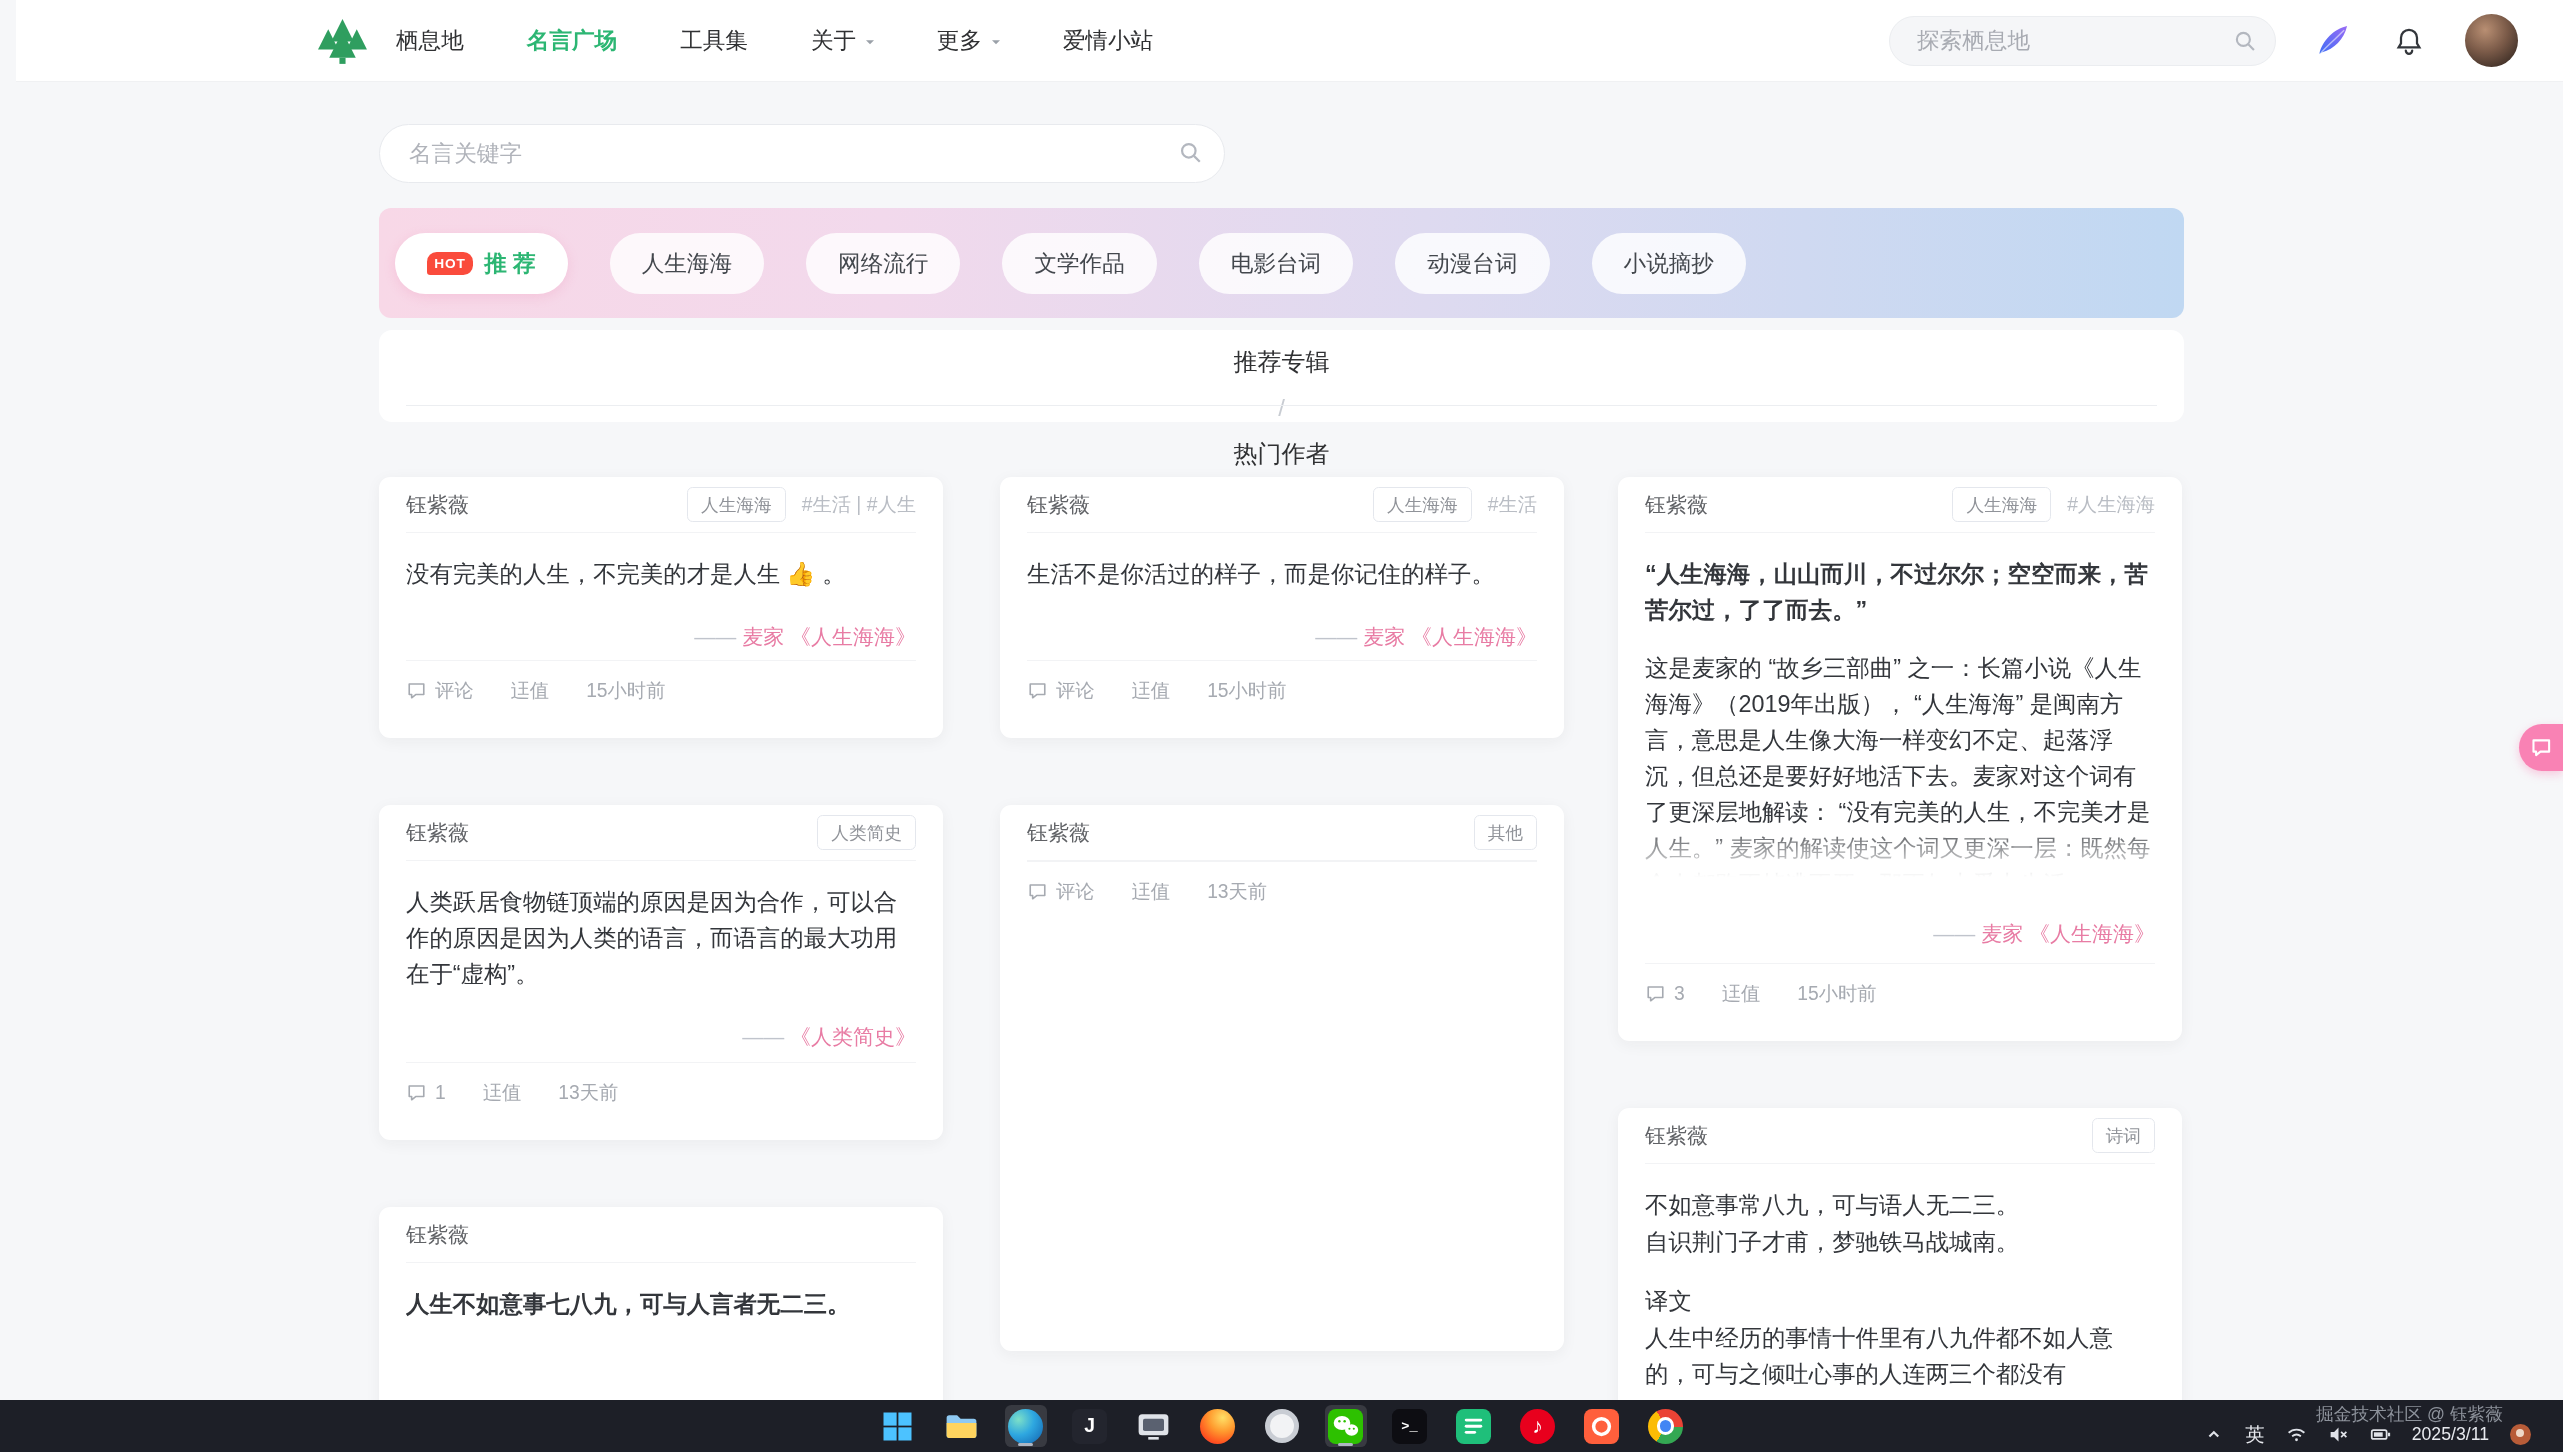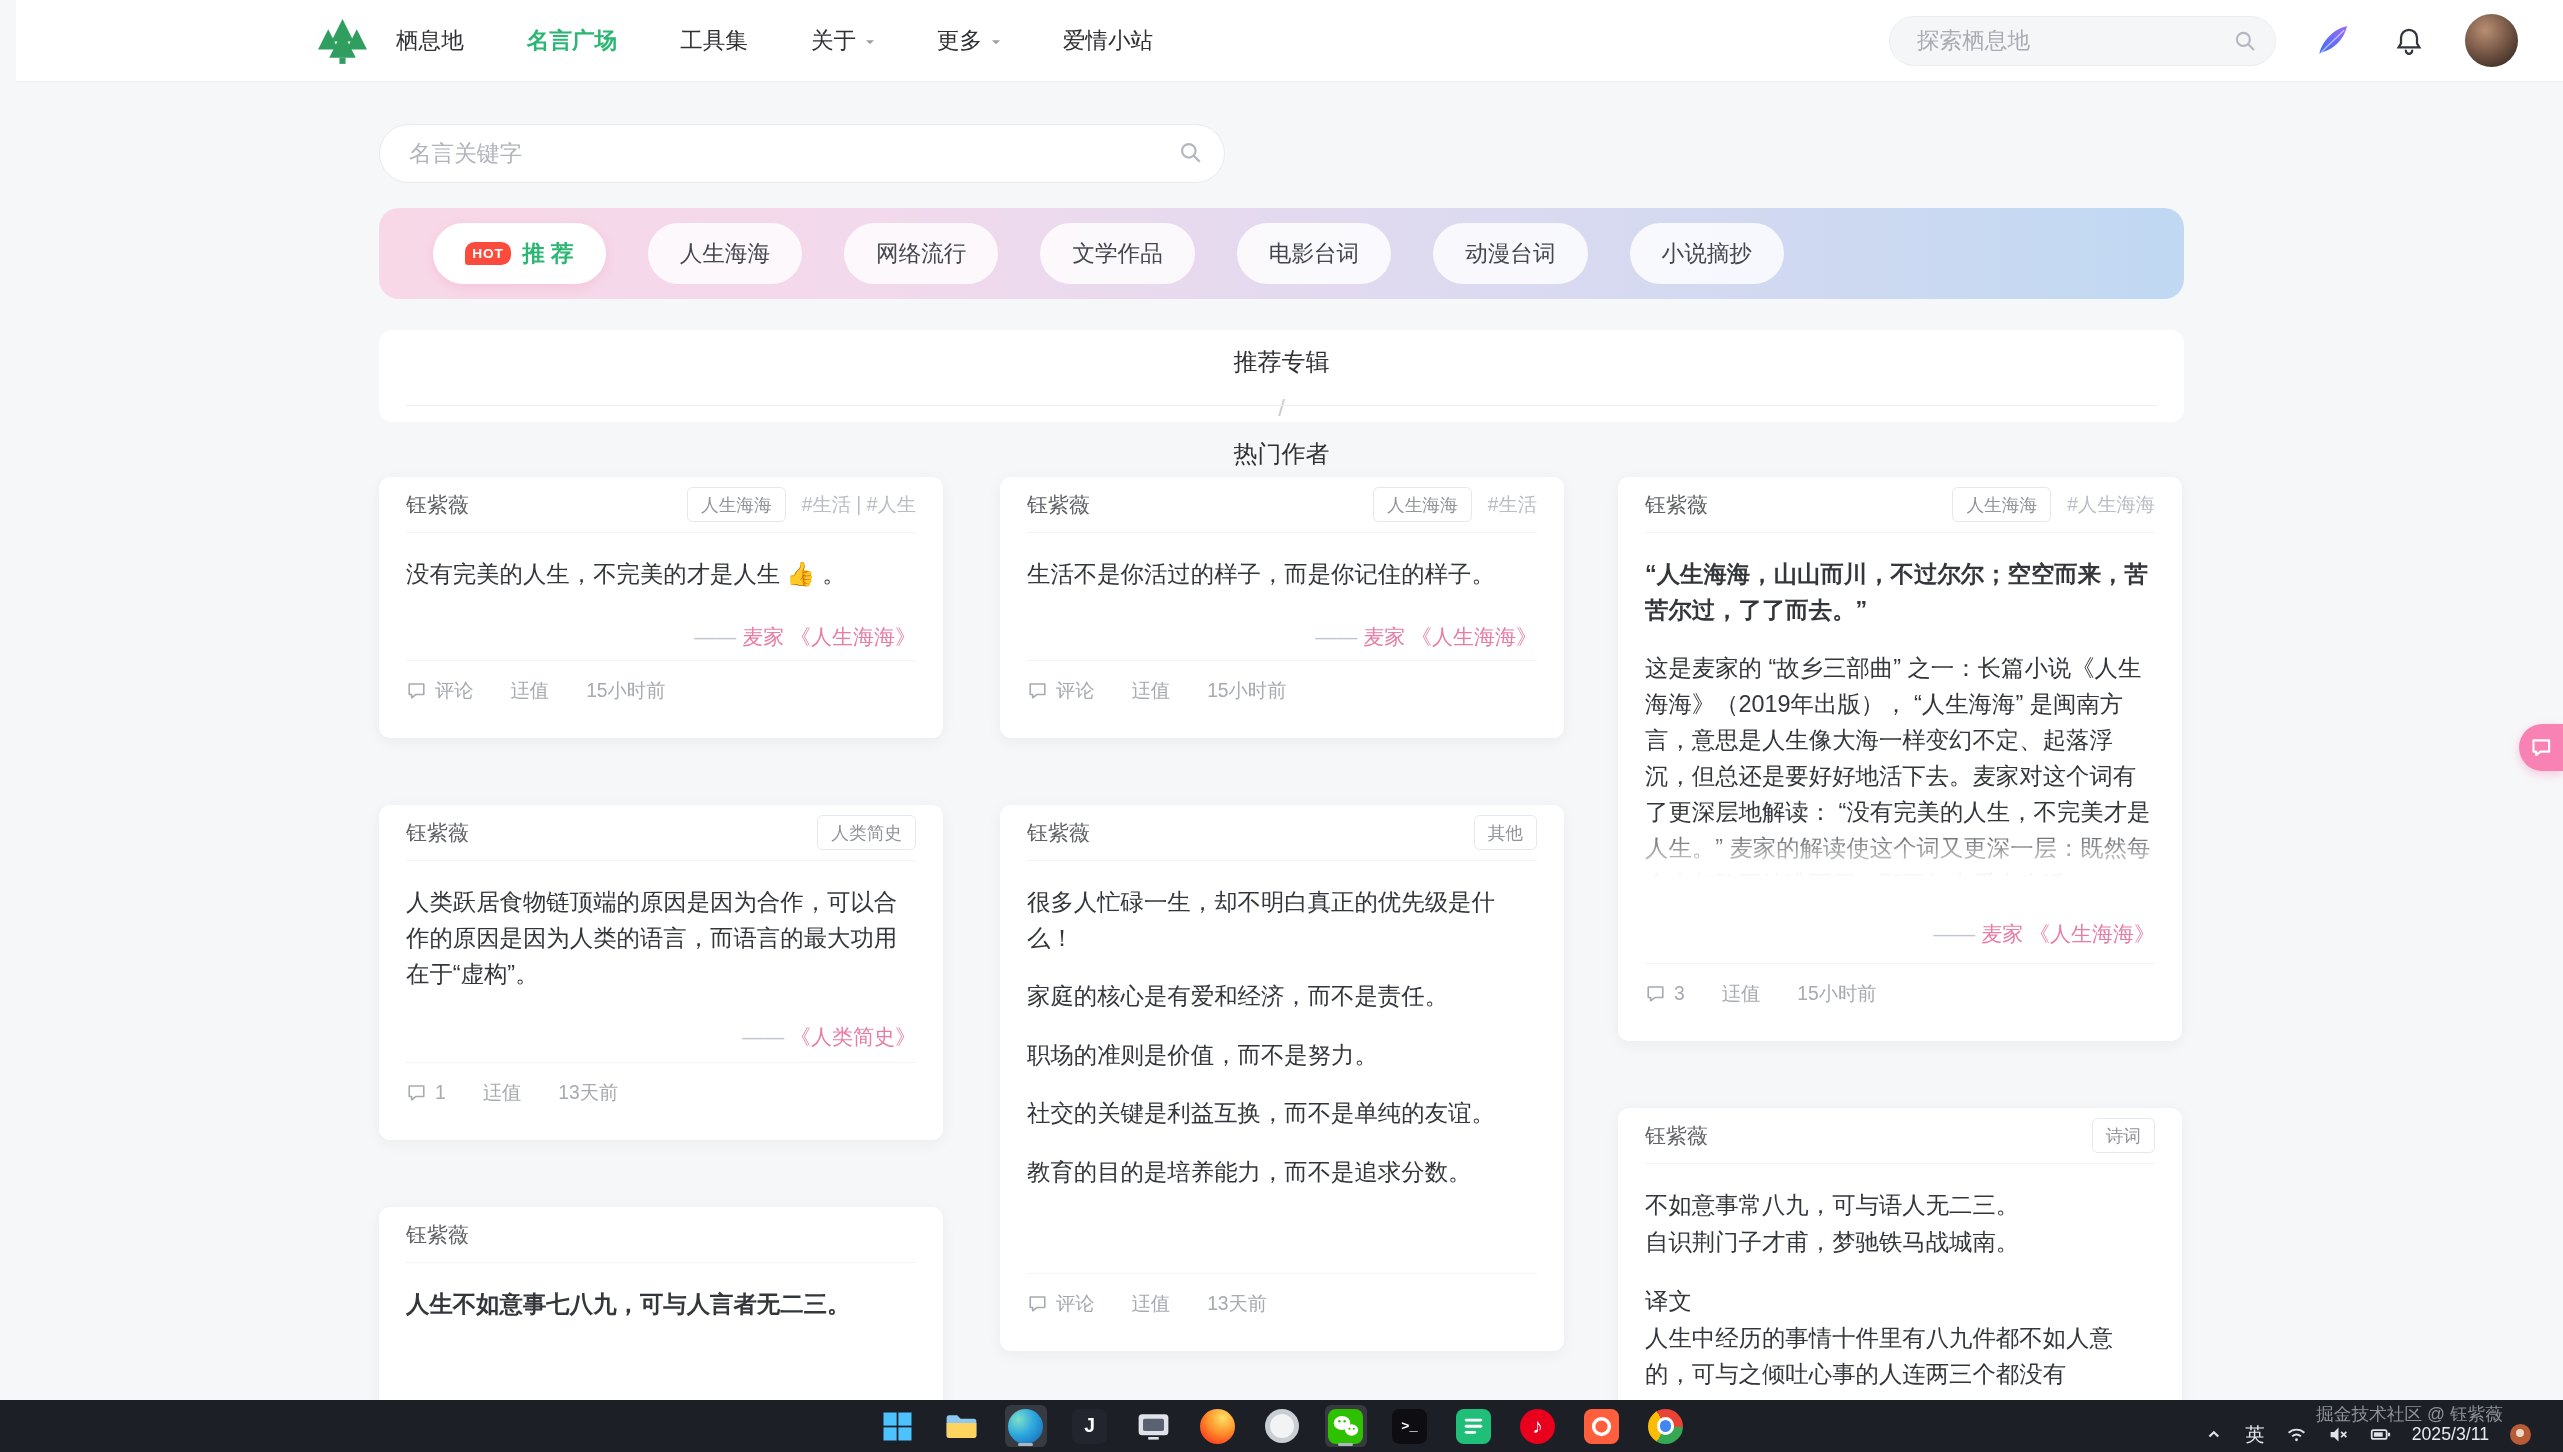--- a/index.html
+++ b/index.html
@@ -28,23 +28,23 @@
             background:radial-gradient(circle at 38% 30%, #b98f73 0%, #7a5a48 45%, #241c18 100%); }
 
   
   .quote-search { position:absolute; left:379px; top:124px; width:846px; height:59px; z-index:5; }
   .quote-search input { width:100%; height:100%; border-radius:30px; border:0.8px solid #e8eaee;
         background:#fff; padding:0 64px 0 29px; font-size:22.6px; color:#303133; outline:none;
         font-family:"Liberation Sans", sans-serif; }
   .quote-search input::placeholder { color:#b0b3ba; }
   .quote-search .mag { position:absolute; right:21px; top:15.3px; width:27px; height:27px; }
 
-  .banner { position:absolute; left:379px; top:208px; width:1805px; height:91px; border-radius:20px;
+  .banner { position:absolute; left:379px; top:208px; width:1805px; height:110px; border-radius:12px;
         background:linear-gradient(90deg,#f8d8e7 0%,#f2d9ec 28%,#dedaf0 58%,#c0d8f2 100%);
-        display:flex; align-items:center; padding:0 54px; gap:42px; z-index:5; }
+        display:flex; align-items:center; padding:0 16px; gap:42px; z-index:5; }
   .pill { height:61px; padding:0 32px; border-radius:31px; background:rgba(255,255,255,.82);
         font-size:22.6px; color:#43474d; display:flex; align-items:center; border:none; cursor:pointer;
         white-space:nowrap; font-family:"Liberation Sans", sans-serif; }
   .pill-hot { background:#fff; color:#2cb673; font-weight:700; gap:11.3px; box-shadow:0 3.2px 11.3px rgba(236,110,160,.18); }
   .hot-badge { background:#fa4b3c; color:#fff; font-size:13.7px; font-weight:700; letter-spacing:0.8px;
         padding:4px 7.3px; border-radius:9.7px 9.7px 9.7px 3.2px; }
 
   .links-card { position:absolute; left:379px; top:330px; width:1805px; height:92px;
         background:#fff; border-radius:13px; z-index:5; }
   .links-row { display:flex; align-items:center; gap:16px; padding:0 27px; height:66px; font-size:24px; color:#303133;flex-direction:column; }
@@ -310,27 +310,20 @@
       </div>
     </article>
 
     <article class="card" style="height:546px">
       <div class="card-head">
         <span class="author">钰紫薇</span>
         <span class="head-right">
           <span class="album-pill">其他</span>
         </span>
       </div>
-      <div class="card-body">
-        <p>很多人忙碌一生，却不明白真正的优先级是什么！</p>
-        <p>家庭的核心是有爱和经济，而不是责任。</p>
-        <p>职场的准则是价值，而不是努力。</p>
-        <p>社交的关键是利益互换，而不是单纯的友谊。</p>
-        <p>教育的目的是培养能力，而不是追求分数。</p>
-      </div>
       <div class="card-foot">
         <span class="foot-item">
           <svg viewBox="0 0 26 26" width="21" height="21" fill="none" stroke="currentColor" stroke-width="2">
               <path d="M4 5 h18 v13 h-10 l-5 4 v-4 h-3 z" stroke-linejoin="round"></path>
             </svg>
           <span>评论</span>
         </span>
         <span class="foot-item">迋值</span>
         <span class="foot-time">13天前</span>
       </div>

